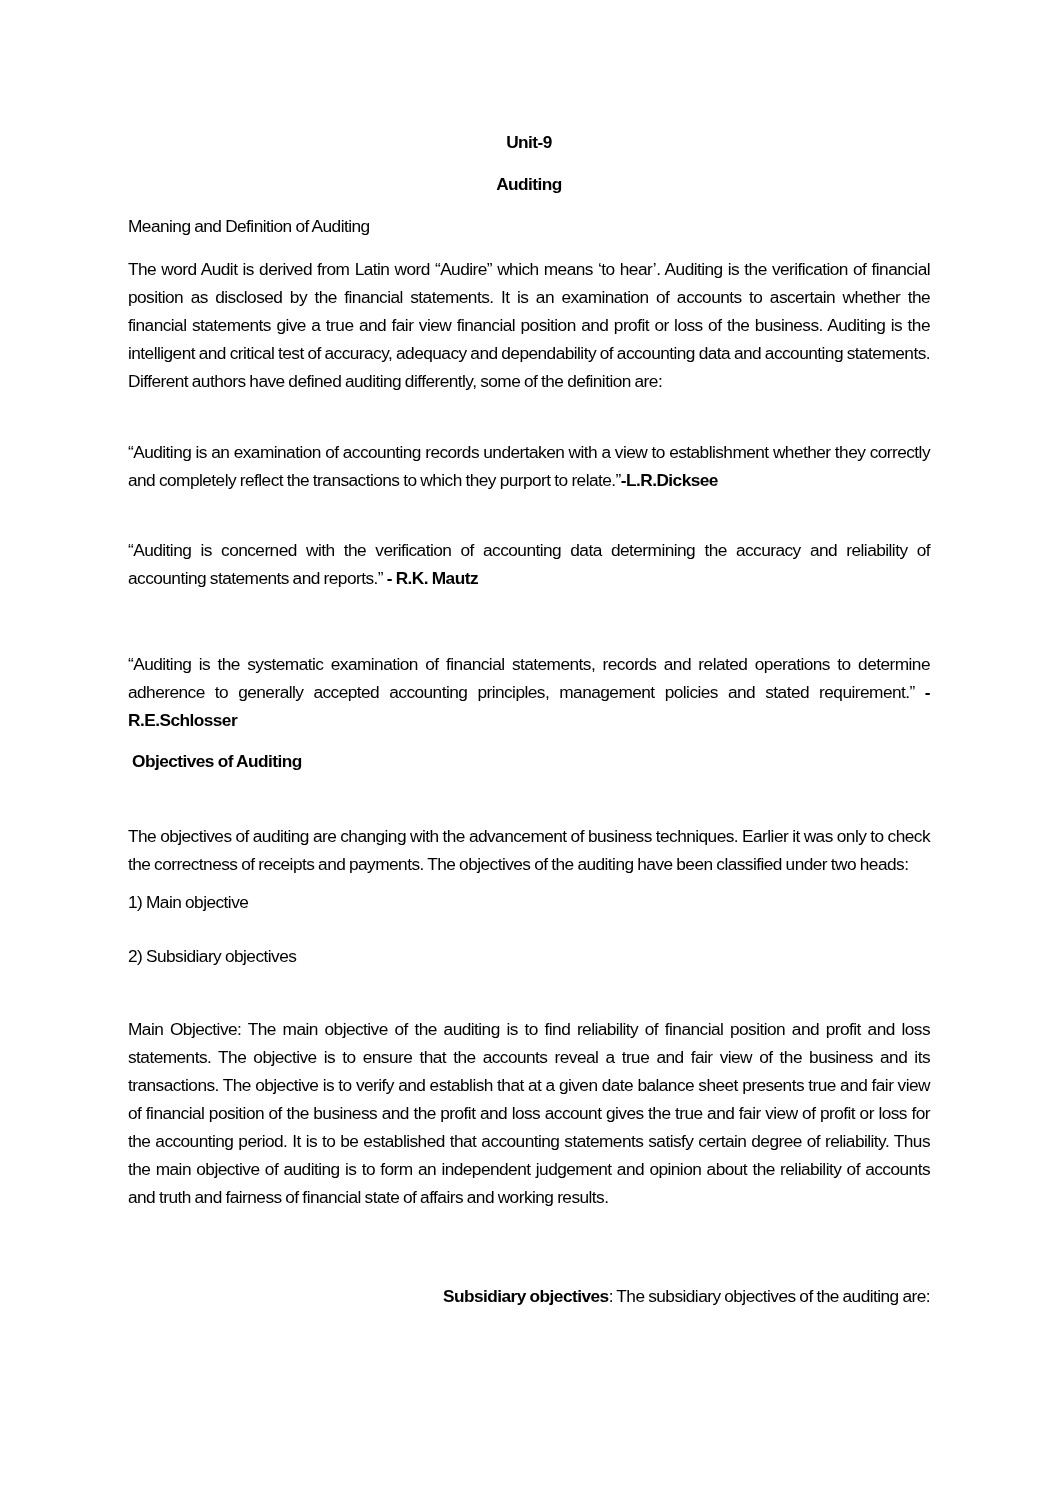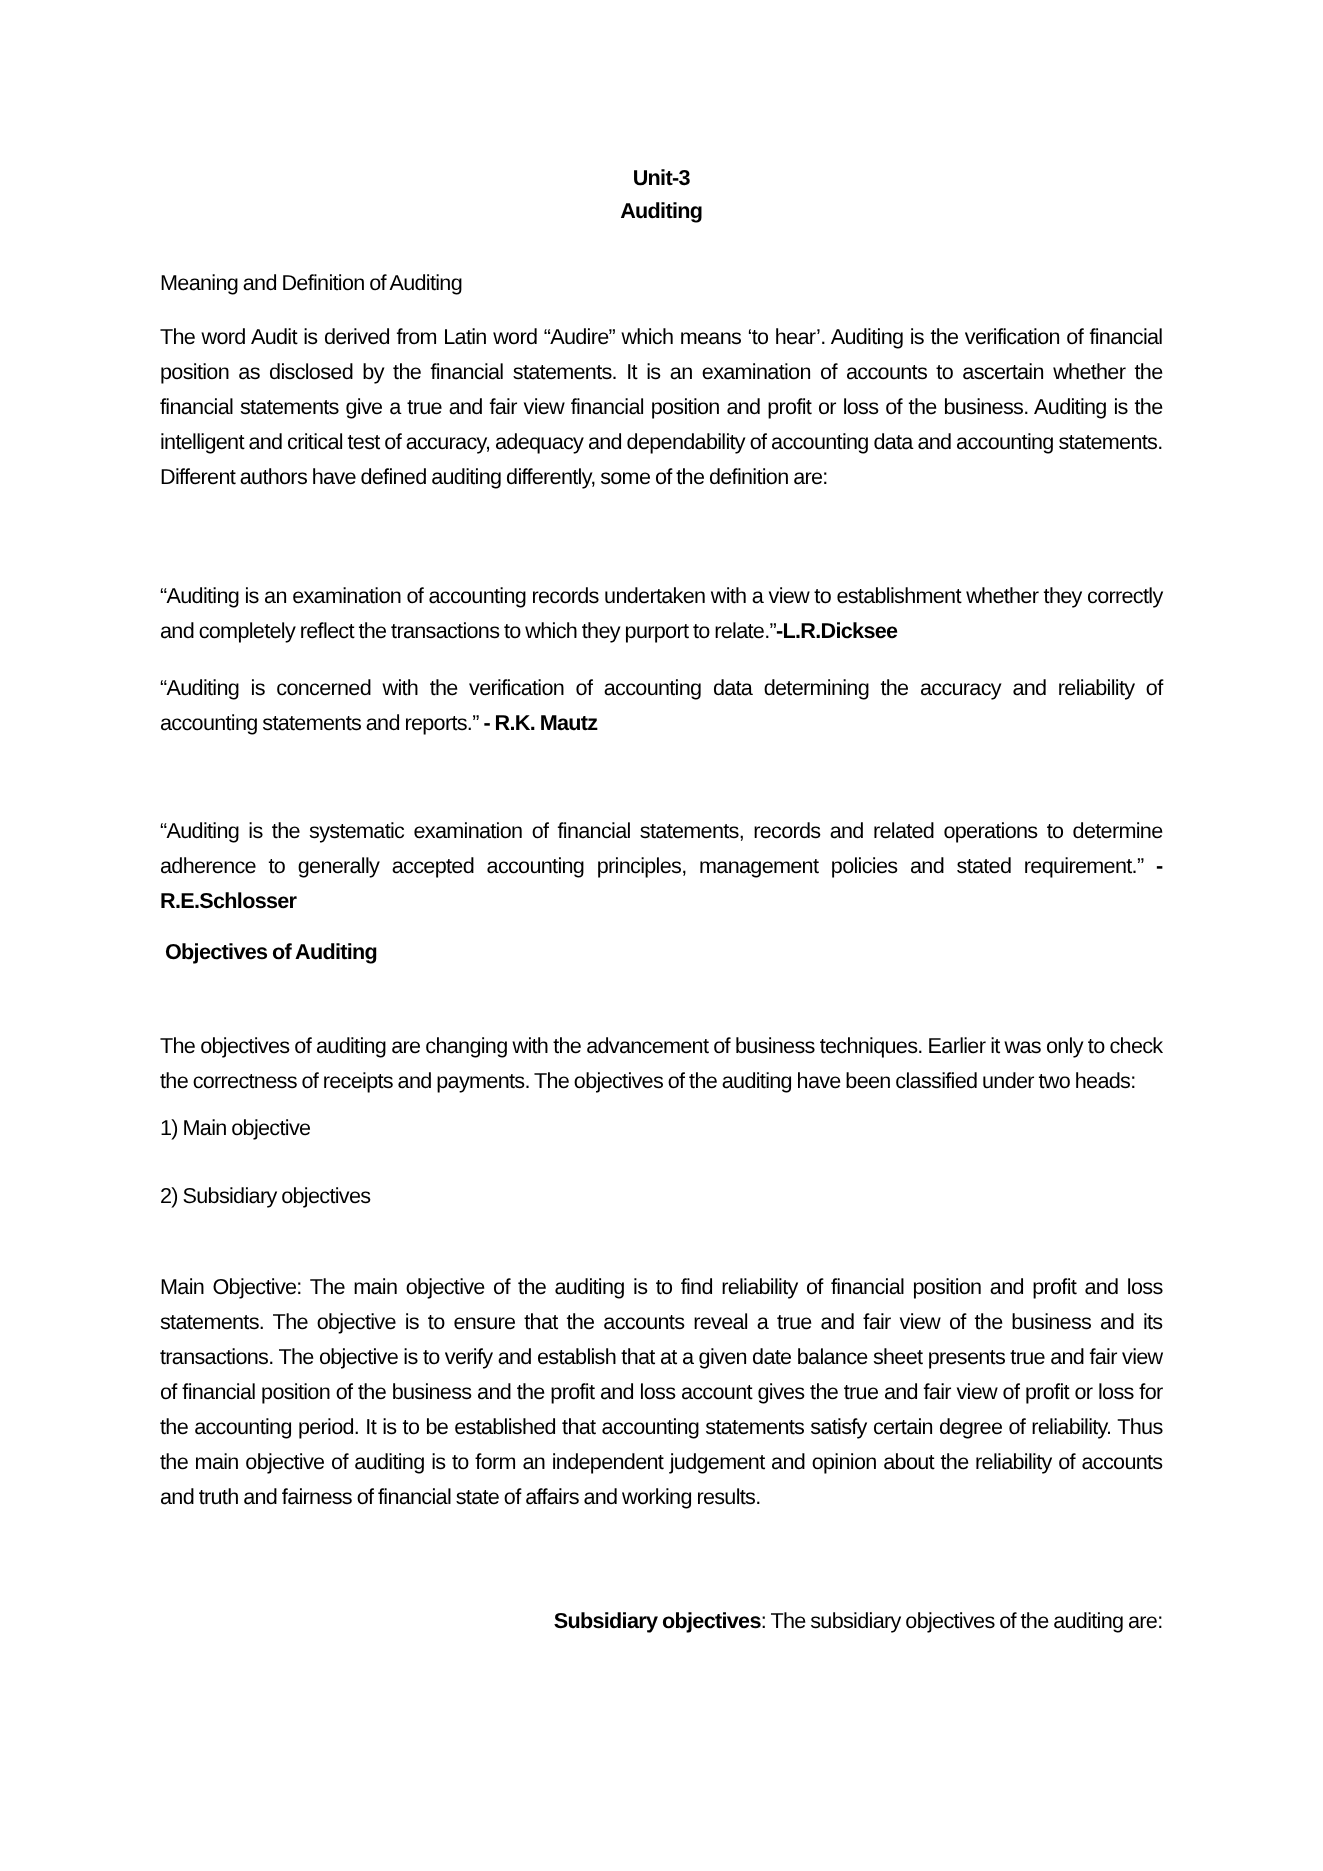--- a/index.html
+++ b/index.html
@@ -13,28 +13,28 @@
     .center { text-align: center; font-weight: bold; position: absolute; left: 0; width: 802px; }
     .heading { position: absolute; left: 0; }
     .para { position: absolute; left: 0; width: 802px; text-align: justify; margin: 0; }
     .para.left { text-align: right; }
     b { font-weight: bold; }
   </style>
 </head>
 <body>
 
 <div class="page">
-  <div class="center" style="top:128px;">Unit-3</div>
-  <div class="center" style="top:154px;">Auditing</div>
+  <div class="center" style="top:128px;">Unit-9</div>
+  <div class="center" style="top:170px;">Auditing</div>
 
   <div class="heading" style="top:212px;">Meaning and Definition of Auditing</div>
 
   <p class="para" style="top:255px;">The word Audit is derived from Latin word “Audire” which means ‘to hear’. Auditing is the verification of financial position as disclosed by the financial statements. It is an examination of accounts to ascertain whether the financial statements give a true and fair view financial position and profit or loss of the business. Auditing is the intelligent and critical test of accuracy, adequacy and dependability of accounting data and accounting statements. Different authors have defined auditing differently, some of the definition are:</p>
 
-  <p class="para" style="top:462px;"><span> “Auditing is an examination of accounting records undertaken with a view to establishment whether they correctly and completely reflect the transactions to which they purport to relate.”</span><b>-L.R.Dicksee</b></p>
+  <p class="para" style="top:438px;"><span> “Auditing is an examination of accounting records undertaken with a view to establishment whether they correctly and completely reflect the transactions to which they purport to relate.”</span><b>-L.R.Dicksee</b></p>
 
   <p class="para" style="top:536px;"><span>“Auditing is concerned with the verification of accounting data determining the accuracy and reliability of accounting statements and reports.” </span><b>- R.K. Mautz</b></p>
 
   <p class="para" style="top:606px;margin-top:44px;"><span>“Auditing is the systematic examination of financial statements, records and related operations to determine adherence to generally accepted accounting principles, management policies and stated requirement.” </span><b>-R.E.Schlosser</b></p>
 
   <div class="heading" style="top:747px; left:4px; font-weight:bold;">Objectives of Auditing</div>
 
   <p class="para" style="top:822px;">The objectives of auditing are changing with the advancement of business techniques. Earlier it was only to check the correctness of receipts and payments. The objectives of the auditing have been classified under two heads:</p>
 
   <div class="heading" style="top:888px;">1) Main objective</div>

